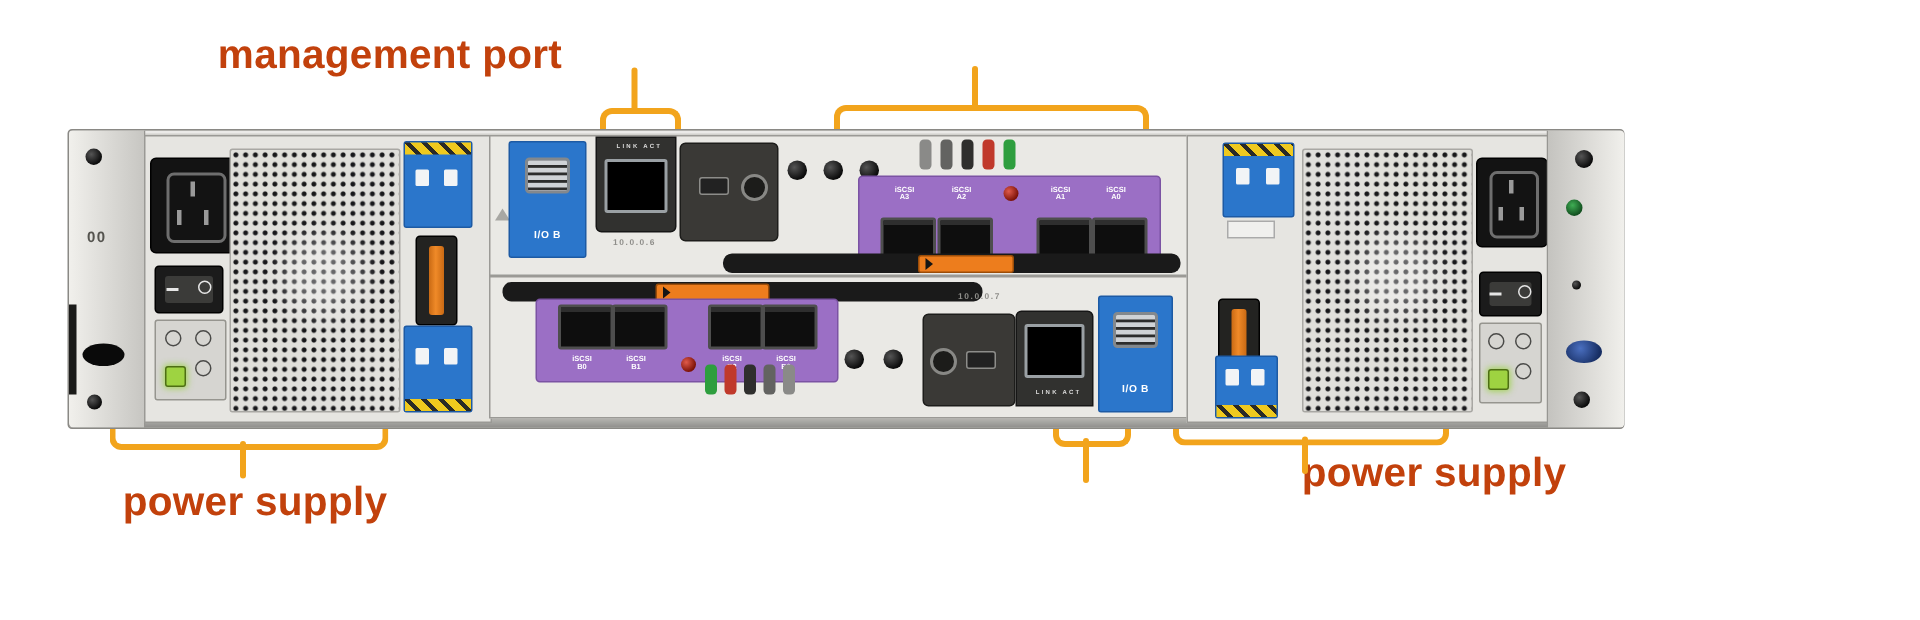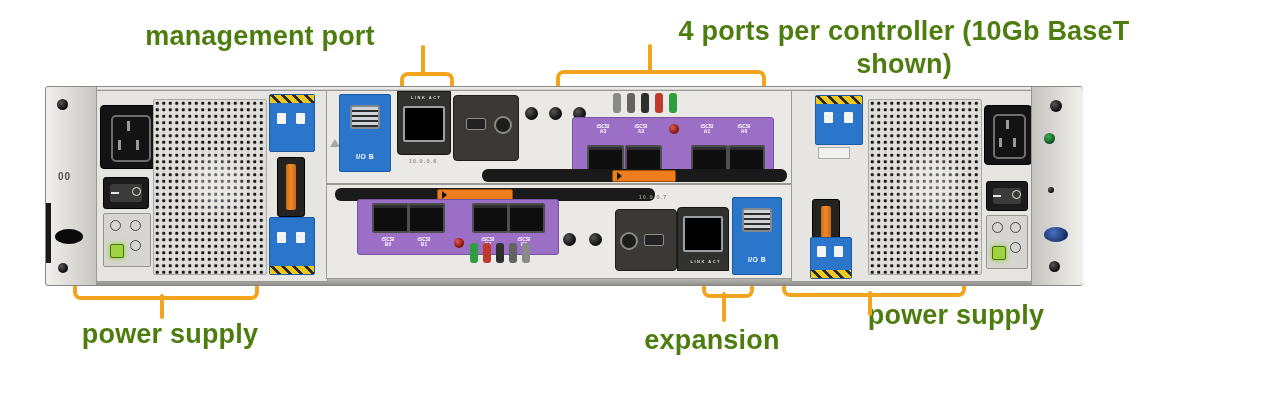--- a/index.html
+++ b/index.html
@@ -1,20 +1,20 @@
 <!DOCTYPE html>
 <html><head>
 <meta charset="utf-8">
 <style>
   html,body{margin:0;padding:0;background:#ffffff;}
   .stage{position:relative;width:1280px;height:413px;background:#ffffff;overflow:hidden;
          font-family:"Liberation Sans",sans-serif;}
   .abs{position:absolute;}
   
-  .ann{position:absolute;color:#4d7c0f;font-weight:600;font-size:27px;text-align:center;
+  .ann{position:absolute;color:#c2410c;font-weight:600;font-size:27px;text-align:center;
        letter-spacing:.2px;line-height:33px;}
   .brk{position:absolute;border:4px solid #f2a41c;}
   .brk-down{border-bottom:none;border-radius:8px 8px 0 0;}
   .brk-up{border-top:none;border-radius:0 0 8px 8px;}
   .stem{position:absolute;width:4px;background:#f2a41c;border-radius:2px;}
   
   .chassis{position:absolute;left:45px;top:86px;width:1036px;height:198px;background:#d2d1cd;
            border:1px solid #8a8985;border-radius:3px;
            box-shadow:inset 0 2px 0 rgba(255,255,255,.55), inset 0 -10px 12px -7px rgba(0,0,0,.45);}
   .ear{position:absolute;top:0;height:198px;width:50px;}
@@ -73,25 +73,23 @@
        border-bottom:8px solid #a8a7a3;}
   .oval{position:absolute;background:#0a0a0a;border-radius:50%;}
   .idtxt{position:absolute;color:#55544f;font-size:10px;font-weight:700;letter-spacing:1px;}
 </style>
 </head>
 <body>
 
 <div class="stage">
 
   <div class="ann" style="left:110px;top:20px;width:300px;">management port</div>
-  <div class="ann" style="left:648px;top:15px;width:512px;">4 ports per controller (10Gb BaseT shown)</div>
   <div class="ann" style="left:70px;top:318px;width:200px;">power supply</div>
   <div class="ann" style="left:856px;top:299px;width:200px;">power supply</div>
   <div class="ann" style="left:622px;top:324px;width:180px;">
-    <div>expansion</div>
   </div>
 
   <div class="stem" style="left:421px;top:45px;height:29px;"></div>
   <div class="brk brk-down" style="left:400px;top:72px;width:46px;height:32px;"></div>
 
   <div class="stem" style="left:648px;top:44px;height:28px;"></div>
   <div class="brk brk-down" style="left:556px;top:70px;width:202px;height:38px;"></div>
 
   <div class="brk brk-up" style="left:73px;top:269px;width:178px;height:27px;"></div>
   <div class="stem" style="left:160px;top:294px;height:25px;"></div>
@@ -99,21 +97,21 @@
   <div class="brk brk-up" style="left:702px;top:272px;width:44px;height:22px;"></div>
   <div class="stem" style="left:722px;top:292px;height:30px;"></div>
 
   <div class="brk brk-up" style="left:782px;top:270px;width:176px;height:23px;"></div>
   <div class="stem" style="left:868px;top:291px;height:25px;"></div>
 
   <div class="chassis">
 
     <div class="ear ear-l">
       <div class="screw" style="left:11px;top:12px;width:11px;height:11px;"></div>
-      <div class="idtxt" style="left:12px;top:84px;">00</div>
+      <div class="idtxt" style="left:12px;top:66px;">00</div>
       <div class="abs" style="left:0;top:116px;width:5px;height:60px;background:#1b1b19;"></div>
       <div class="oval" style="left:9px;top:142px;width:28px;height:15px;"></div>
       <div class="screw" style="left:12px;top:176px;width:10px;height:10px;"></div>
     </div>
 
     <div class="psu" style="left:50px;width:230px;">
       <div class="acinlet" style="left:3px;top:14px;width:58px;height:62px;">
         <div class="acinner"></div>
         <div class="acslot" style="left:45%;top:24%;width:3px;height:10px;"></div>
         <div class="acslot" style="left:30%;top:55%;width:3px;height:10px;"></div>

